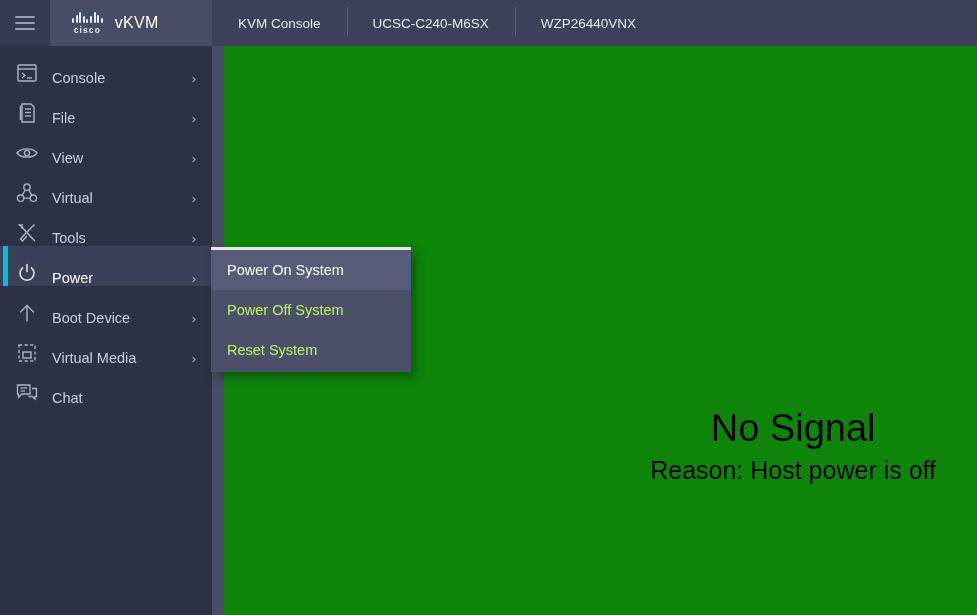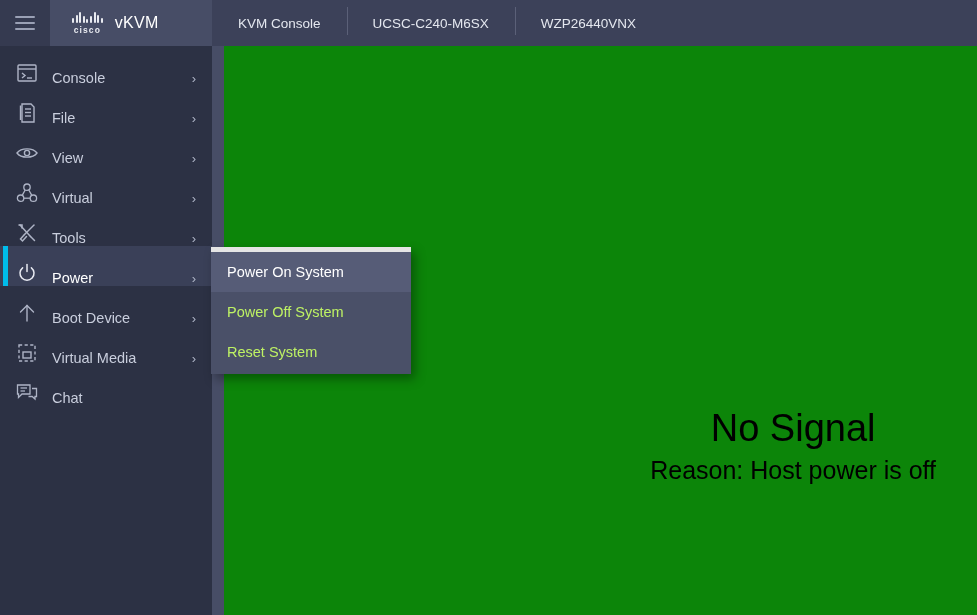--- a/index.html
+++ b/index.html
@@ -127,21 +127,21 @@
     margin-right: 16px;
     font-family: "Liberation Sans", sans-serif;
   }
 
   
   .submenu {
     position: absolute;
     left: 211px; top: 247px;
     width: 200px;
     background: #4a5068;
-    border-top: 5px solid #e5e5e5;
+    border-top: 3px solid #e5e5e5;
     box-shadow: 4px 5px 10px rgba(0,0,0,.35);
     z-index: 40;
     padding-bottom: 2px;
   }
   .submenu-item {
     height: 40px;
     display: flex; align-items: center;
     padding-left: 16px;
     font-size: 14.5px;
     color: #ffffff;

